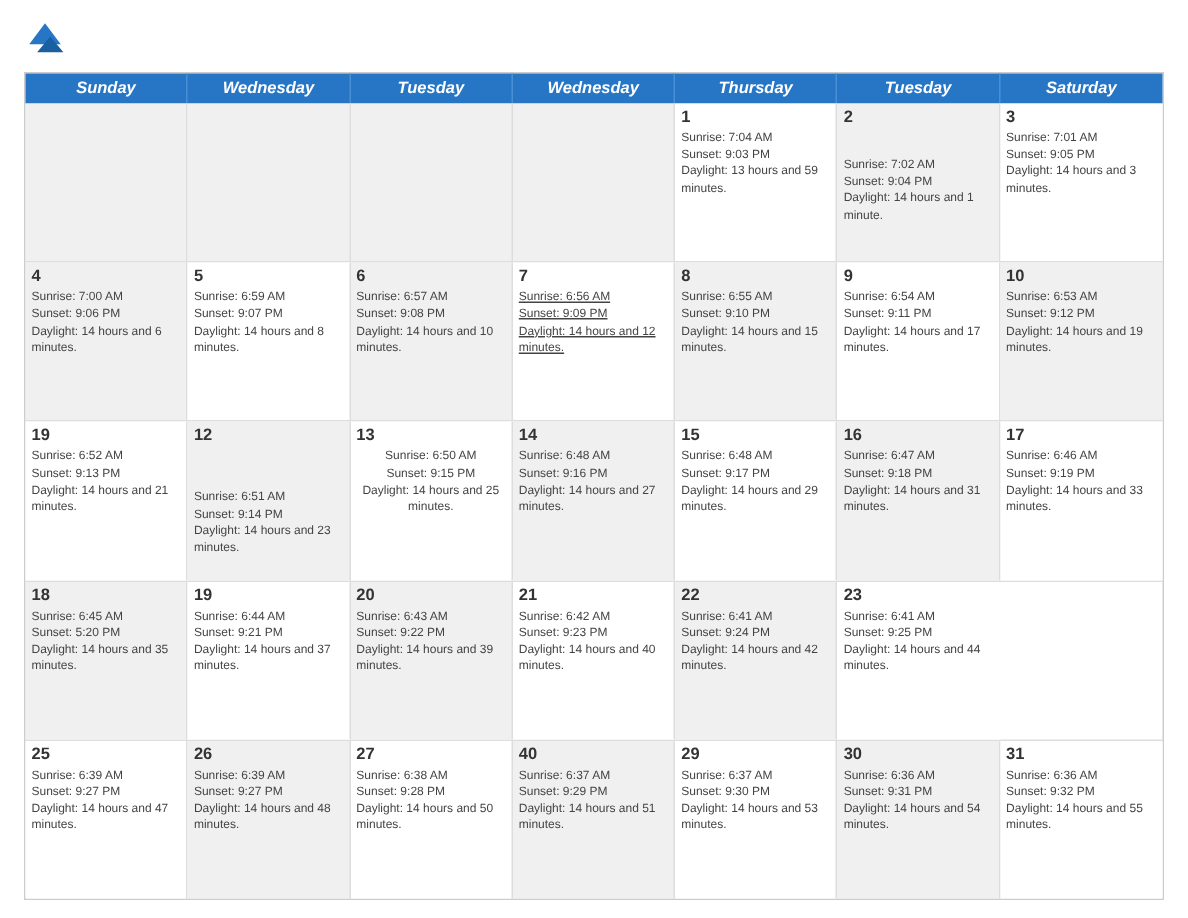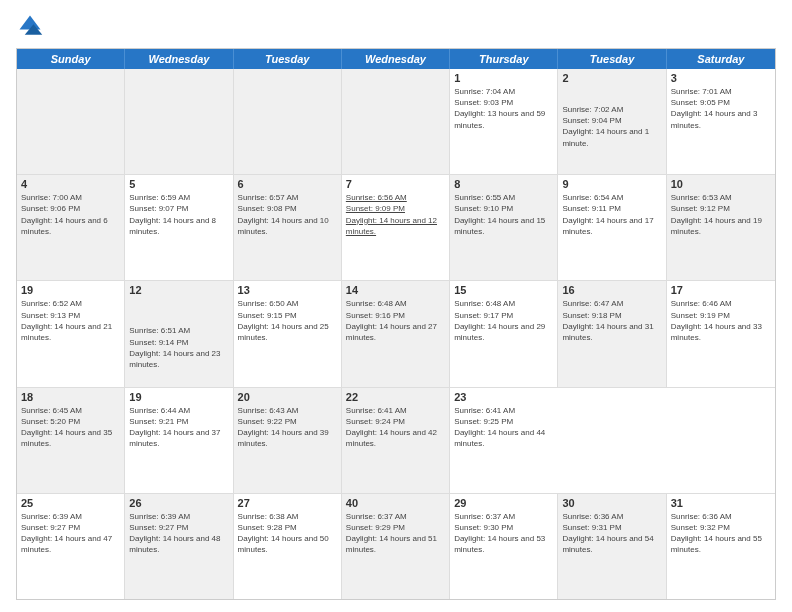--- a/index.html
+++ b/index.html
@@ -225,21 +225,21 @@
 Daylight: 14 hours and 21 minutes.</div>
           </div>
           <div class="cal-cell shaded">
             <span class="day-num">12</span>
             <div class="cell-info" style="white-space: pre-line; margin-top: 29px;">Sunrise: 6:51 AM
 Sunset: 9:14 PM
 Daylight: 14 hours and 23 minutes.</div>
           </div>
           <div class="cal-cell">
             <span class="day-num">13</span>
-            <div class="cell-info" style="white-space: pre-line;">Sunrise: 6:50 AM
+            <div class="cell-info" style="white-space: pre-line; text-align: center;">Sunrise: 6:50 AM
 Sunset: 9:15 PM
 Daylight: 14 hours and 25 minutes.</div>
           </div>
           <div class="cal-cell shaded">
             <span class="day-num">14</span>
             <div class="cell-info" style="white-space: pre-line;">Sunrise: 6:48 AM
 Sunset: 9:16 PM
 Daylight: 14 hours and 27 minutes.</div>
           </div>
           <div class="cal-cell">
@@ -272,20 +272,26 @@
             <span class="day-num">19</span>
             <div class="cell-info" style="white-space: pre-line;">Sunrise: 6:44 AM
 Sunset: 9:21 PM
 Daylight: 14 hours and 37 minutes.</div>
           </div>
           <div class="cal-cell shaded">
             <span class="day-num">20</span>
             <div class="cell-info" style="white-space: pre-line;">Sunrise: 6:43 AM
 Sunset: 9:22 PM
 Daylight: 14 hours and 39 minutes.</div>
+          </div>
+          <div class="cal-cell">
+            <span class="day-num">21</span>
+            <div class="cell-info" style="white-space: pre-line;">Sunrise: 6:42 AM
+Sunset: 9:23 PM
+Daylight: 14 hours and 40 minutes.</div>
           </div>
           <div class="cal-cell shaded">
             <span class="day-num">22</span>
             <div class="cell-info" style="white-space: pre-line;">Sunrise: 6:41 AM
 Sunset: 9:24 PM
 Daylight: 14 hours and 42 minutes.</div>
           </div>
           <div class="cal-cell">
             <span class="day-num">23</span>
             <div class="cell-info" style="white-space: pre-line;">Sunrise: 6:41 AM

